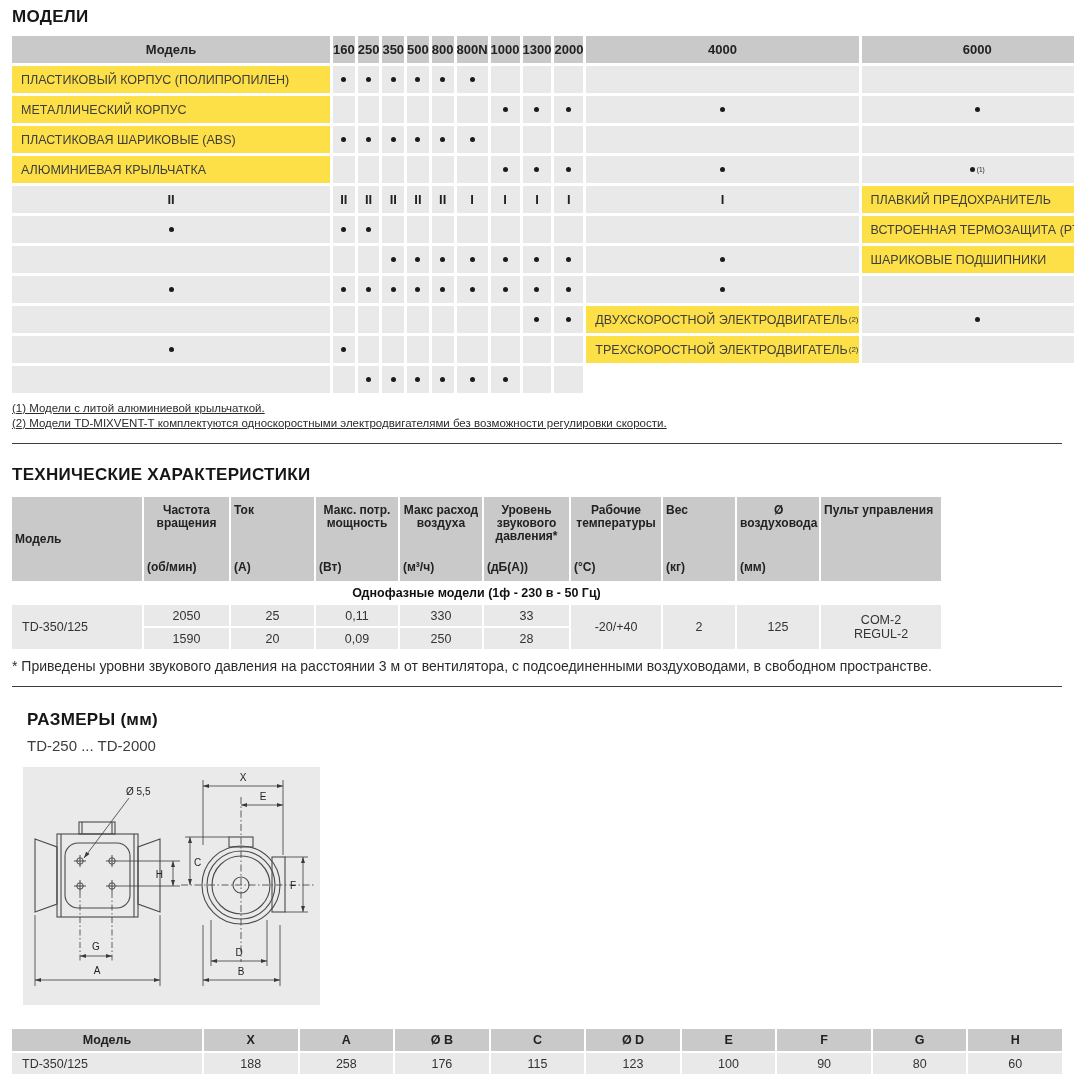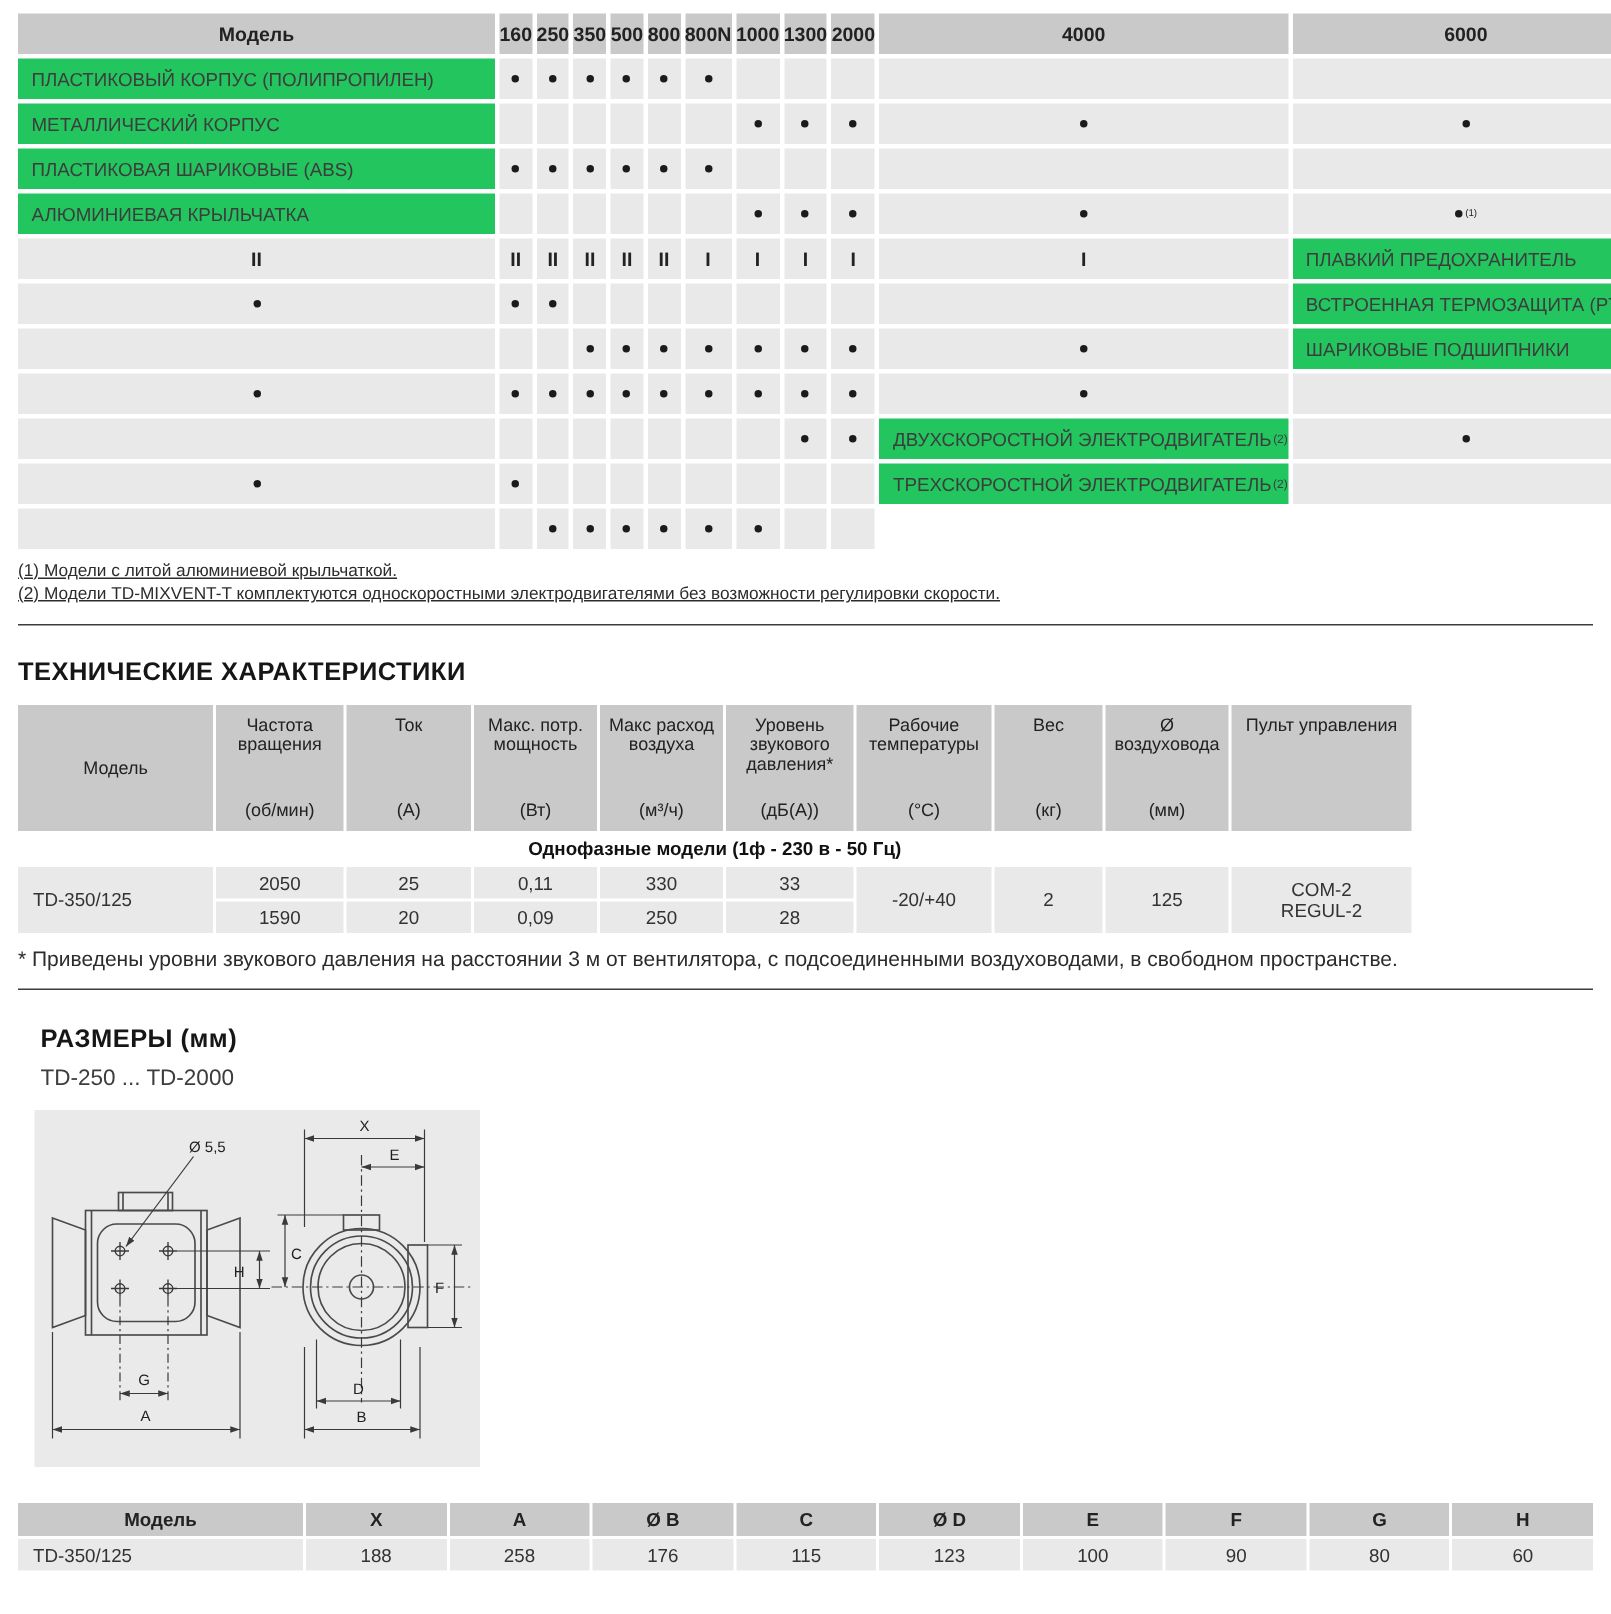--- a/index.html
+++ b/index.html
@@ -11,37 +11,37 @@
   .content { width: 1050px; margin-left: 12px; }
   .sec-title { font-size: 17px; font-weight: bold; color: #161616; letter-spacing: .3px; }
   #models-title { padding-top: 7px; }
 
   
   .models-table { display: grid; grid-template-columns: 318px repeat(11, 1fr);
     grid-auto-rows: 27px; gap: 3px; width: 1050px; margin-top: 9px; }
   .cell { display: flex; align-items: center; justify-content: center; }
   .hcell { background: #c9c9c9; font-weight: bold; font-size: 13px; color: #222; }
   .dcell { background: #e9e9e9; font-size: 13px; }
-  .rlabel { background: #22c55e; justify-content: flex-start; padding-left: 9px;
+  .rlabel { background: #fde047; justify-content: flex-start; padding-left: 9px;
     font-size: 12.5px; color: #3d3d3d; white-space: nowrap; }
   .rlabel sup { font-size: 8px; margin-left: 1px; }
   .dot { width: 5px; height: 5px; border-radius: 50%; background: #1b1b1b; display: inline-block; }
   .cellsup { font-size: 6.5px; vertical-align: super; margin-left: 2px; color:#222; }
   .roman { font-weight: bold; color: #222; }
 
   .footnotes { margin-top: 8px; font-size: 11.5px; color: #2c2c2c; line-height: 15px; text-decoration: underline; }
   .sep { border: none; border-top: 1.5px solid #3c3c3c; margin-top: 12px; width: 1050px; }
 
   
   #tech-title { margin-top: 21px; }
   .tech-table { display: grid;
     grid-template-columns: 130px 85px 83px 82px 82px 85px 90px 72px 82px 120px;
     grid-template-rows: 84px 20px 21px 21px; gap: 2px; width: 929px; margin-top: 12px; }
   .tech-h { background: #c9c9c9; display: flex; flex-direction: column; justify-content: space-between;
-    align-items: center; text-align: center; font-weight: normal; font-size: 12px; color: #222;
+    align-items: flex-start; text-align: center; font-weight: bold; font-size: 12px; color: #222;
     padding: 7px 3px 7px; line-height: 13px; }
   .tech-h.vcenter { justify-content: center; }
   .tech-group { grid-area: 2 / 1 / 3 / 11; background: #fff; display: flex; align-items: center;
     justify-content: center; font-weight: bold; font-size: 12.5px; color: #111; }
   .tech-cell { background: #e9e9e9; display: flex; align-items: center; justify-content: center;
     font-size: 12.5px; color: #333; }
   .tech-model { justify-content: flex-start; padding-left: 10px; }
   .tech-ctrl { flex-direction: column; line-height: 14px; }
   .star-note { margin-top: 9px; font-size: 14px; color: #2c2c2c; }
 
@@ -56,20 +56,21 @@
     grid-template-rows: 22px 21px; gap: 2px; width: 1050px; margin-top: 24px; }
   .dim-h { background: #c9c9c9; font-weight: bold; font-size: 12.5px; color: #222; }
   .dim-d { background: #e9e9e9; font-size: 12.5px; }
   .dim-model-d { justify-content: flex-start; padding-left: 10px; }
 </style>
 </head>
 <body>
 
 <div class="content">
 
+  <div class="sec-title" id="models-title">МОДЕЛИ</div>
 
   <div class="models-table">
       <div class="cell hcell">Модель</div>
       <div class="cell hcell">160</div>
       <div class="cell hcell">250</div>
       <div class="cell hcell">350</div>
       <div class="cell hcell">500</div>
       <div class="cell hcell">800</div>
       <div class="cell hcell">800N</div>
       <div class="cell hcell">1000</div>

